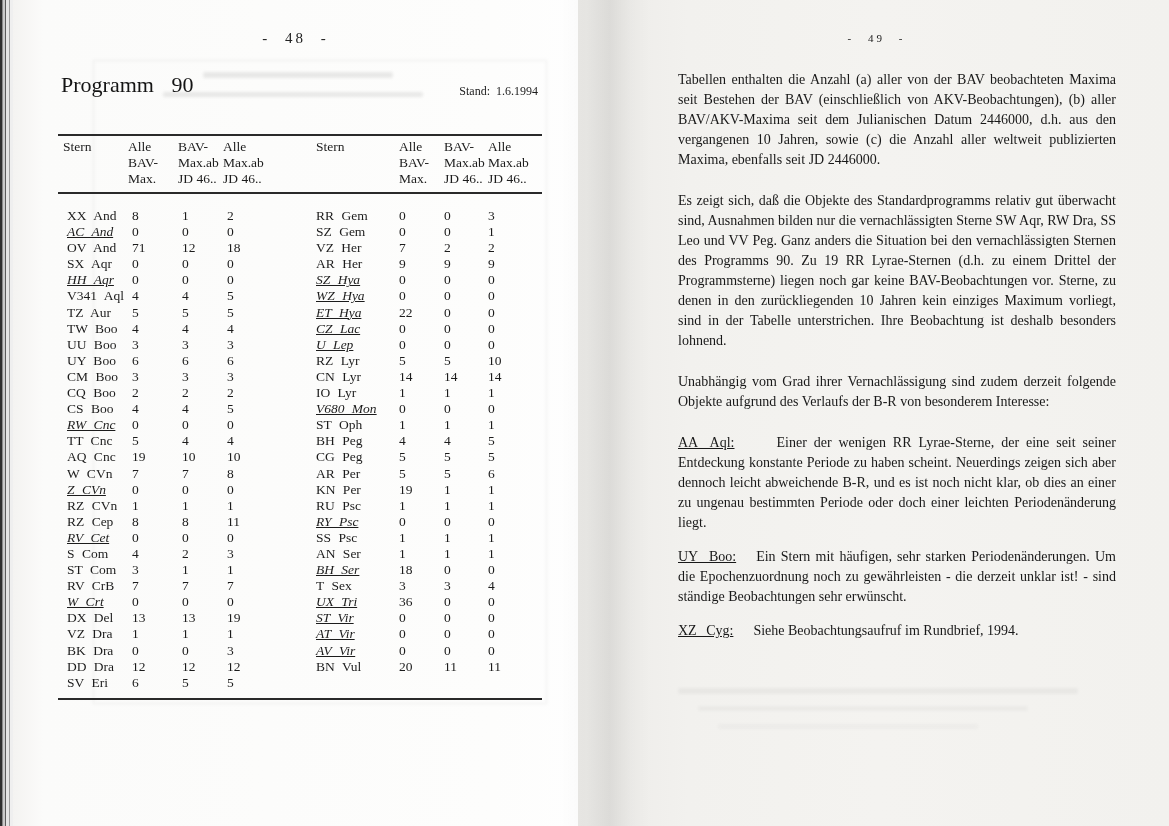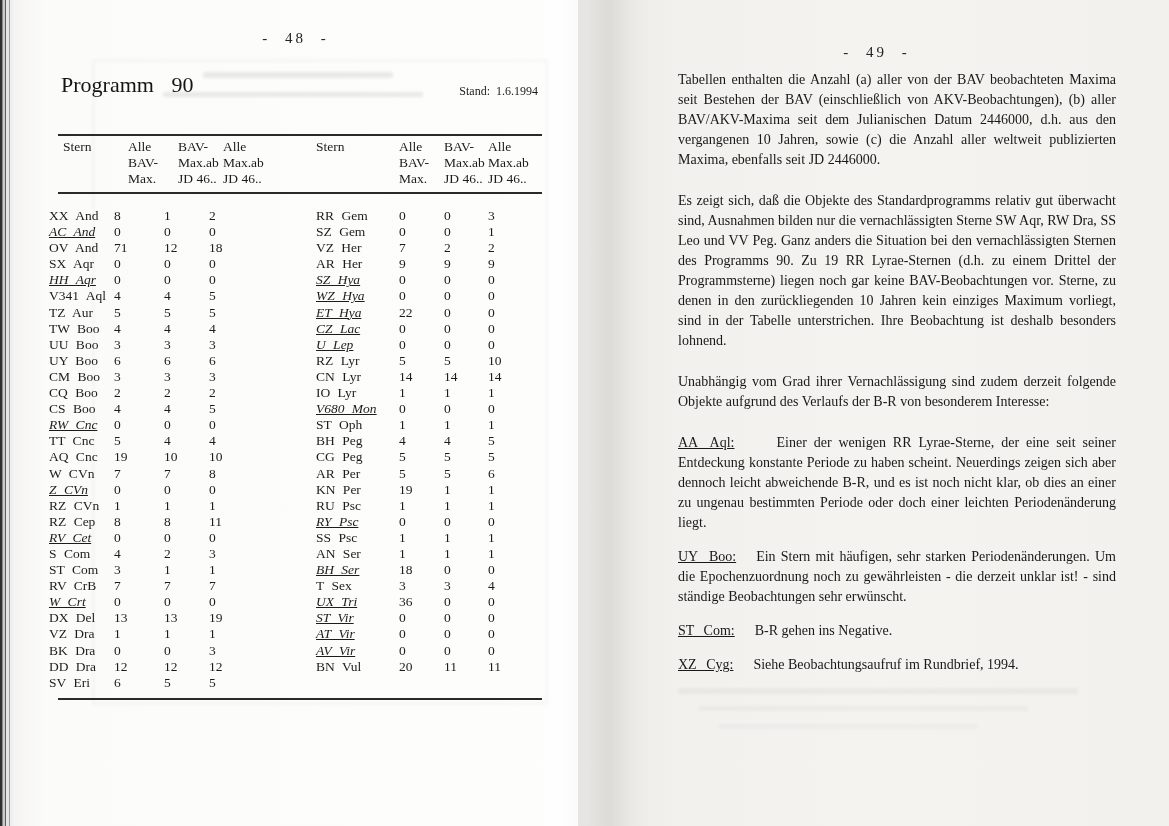--- a/index.html
+++ b/index.html
@@ -57,33 +57,33 @@
   #table-header{position:absolute; top:139px; left:0; width:565px; font-size:13.5px; line-height:16px;}
   .hdr-group{position:absolute; top:0; white-space:nowrap;}
   .hdr-cell{position:absolute; top:0; white-space:pre-line;}
   #table-body{position:absolute; top:208px; left:0; width:565px; font-size:13.5px;}
   .tgroup{position:absolute; top:0;}
   .trow{position:relative; height:16.1px; white-space:nowrap;}
   .cell{position:absolute; top:0;}
   .cell.star{left:0; word-spacing:4px;}
   .u .cell.star{font-weight:normal; font-style:italic; text-decoration:underline;}
   
-  #tgroup-1{left:36px; width:260px;}
+  #tgroup-1{left:54px; width:260px;}
   #tgroup-1 .c1{left:65px;} #tgroup-1 .c2{left:115px;} #tgroup-1 .c3{left:160px;}
   #hdr-1{left:50px;}
   #hdr-1 .h0{left:0;} #hdr-1 .h1{left:65px;} #hdr-1 .h2{left:115px;} #hdr-1 .h3{left:160px;}
   
   #tgroup-2{left:303px; width:260px;}
   #tgroup-2 .c1{left:83px;} #tgroup-2 .c2{left:128px;} #tgroup-2 .c3{left:172px;}
   #hdr-2{left:303px;}
   #hdr-2 .h0{left:0;} #hdr-2 .h1{left:83px;} #hdr-2 .h2{left:128px;} #hdr-2 .h3{left:172px;}
 
   
-  #pageno-49{left:80px; top:44px; width:437px; text-align:center; position:absolute;
-    font-size:15px; letter-spacing:3px; word-spacing:8px; color:#222;}
+  #pageno-49{left:80px; top:32px; width:437px; text-align:center; position:absolute;
+    font-size:11px; letter-spacing:3px; word-spacing:8px; color:#222;}
   #text-block{
     position:absolute; left:100px; top:70px; width:438px;
     font-size:14px; line-height:20px; text-align:justify; color:#181818;
   }
   #text-block p{margin:0 0 21px 0;}
   #text-block p.entry{margin:8px 0 14px 0;}
   .entry-label{text-decoration:underline; word-spacing:6px; white-space:nowrap;}
   .entry-gap{display:inline-block;}
   .entry:nth-of-type(4) .entry-gap{width:42px;}  
   .entry .entry-gap{width:20px;}
@@ -499,21 +499,20 @@
   </div>
 
   <div id="page-right">
     <div id="pageno-49">- 49 -</div>
     <div id="text-block">
         <p>Tabellen enthalten die Anzahl (a) aller von der BAV beobachteten Maxima seit Bestehen der BAV (einschließlich von AKV-Beobachtungen), (b) aller BAV/AKV-Maxima seit dem Julianischen Datum 2446000, d.h. aus den vergangenen 10 Jahren, sowie (c) die Anzahl aller weltweit publizierten Maxima, ebenfalls seit JD 2446000.</p>
         <p>Es zeigt sich, daß die Objekte des Standardprogramms relativ gut überwacht sind, Ausnahmen bilden nur die vernachlässigten Sterne  SW Aqr, RW Dra, SS Leo und VV Peg.  Ganz anders die Situation bei den vernachlässigten Sternen des Programms 90.  Zu 19  RR  Lyrae-Sternen (d.h. zu einem Drittel der Programmsterne)  liegen noch gar keine BAV-Beobachtungen vor. Sterne, zu denen in den zurückliegenden 10 Jahren kein einziges Maximum vorliegt, sind in der Tabelle unterstrichen.  Ihre Beobachtung ist deshalb besonders lohnend.</p>
         <p>Unabhängig vom Grad ihrer Vernachlässigung sind zudem derzeit folgende Objekte aufgrund des Verlaufs der B-R von besonderem Interesse:</p>
         <p class="entry"><span class="entry-label">AA Aql:</span><span class="entry-gap"></span><span>Einer der wenigen RR Lyrae-Sterne, der eine seit seiner Entdeckung konstante Periode zu haben scheint. Neuerdings zeigen sich aber dennoch leicht abweichende B-R, und es ist noch nicht klar, ob dies an einer zu ungenau bestimmten Periode oder doch einer leichten Periodenänderung liegt.</span></p>
         <p class="entry"><span class="entry-label">UY Boo:</span><span class="entry-gap"></span><span>Ein Stern mit häufigen, sehr starken Periodenänderungen. Um die Epochenzuordnung noch zu gewährleisten - die derzeit unklar ist! - sind ständige Beobachtungen sehr erwünscht.</span></p>
-        <p class="entry"><span class="entry-label">ST Com:</span><span class="entry-gap"></span><span>B-R gehen ins Negative.</span></p>
         <p class="entry"><span class="entry-label">XZ Cyg:</span><span class="entry-gap"></span><span>Siehe Beobachtungsaufruf im Rundbrief, 1994.</span></p>
       </div>
 
     <div class="ghost ghost-bar" style="left:100px; top:688px; width:400px; opacity:.55;"></div>
     <div class="ghost ghost-bar" style="left:120px; top:706px; width:330px; height:5px; opacity:.45;"></div>
     <div class="ghost ghost-bar" style="left:140px; top:724px; width:260px; height:5px; opacity:.35;"></div>
   </div>
 
   <div id="fold-shadow"></div>
 </div>

